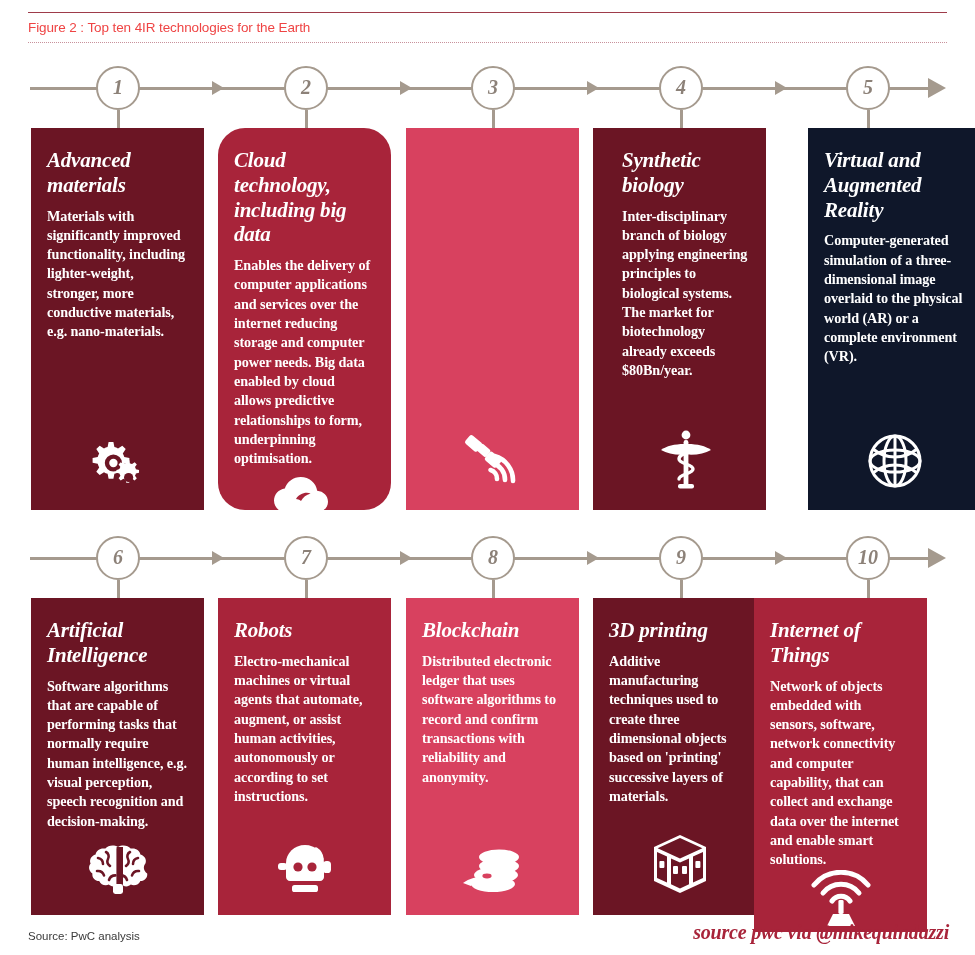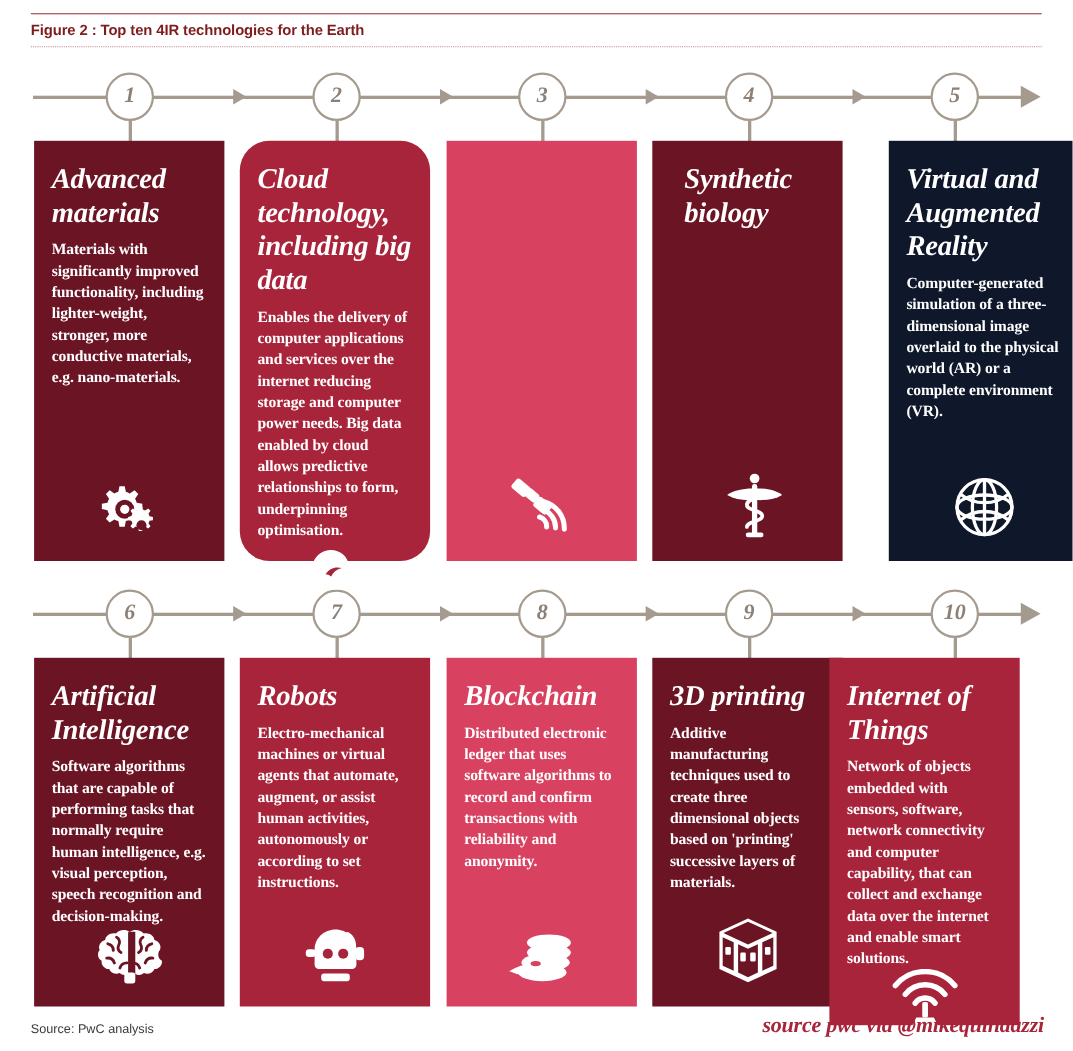--- a/index.html
+++ b/index.html
@@ -23,23 +23,23 @@
     width: 919px;
     height: 1px;
     background: #9E3B4A;
   }
   .fig-title {
     position: absolute;
     left: 28px;
     top: 20px;
     width: 900px;
     font-family: "Liberation Sans", sans-serif;
-    font-weight: bold;
+    font-weight: normal;
     font-size: 13.5px;
-    color: #7f1d1d;
+    color: #ef4444;
     letter-spacing: -0.1px;
     white-space: nowrap;
   }
   .dotted-rule {
     position: absolute;
     left: 28px;
     top: 42px;
     width: 919px;
     height: 0;
     border-top: 1.5px dotted #C8919B;
@@ -118,21 +118,21 @@
     box-sizing: border-box;
     padding: 20px 16px 14px 16px;
     color: #ffffff;
     display: flex;
     flex-direction: column;
   }
   .card-title {
     font-family: "Liberation Serif", "DejaVu Serif", serif;
     font-style: italic;
     font-weight: bold;
-    font-size: 26px;
+    font-size: 21px;
     line-height: 1.18;
     margin: 0 0 9px 0;
     letter-spacing: -0.2px;
   }
   .card-body {
     font-family: "Liberation Serif", "DejaVu Serif", serif;
     font-weight: bold;
     font-size: 14.2px;
     line-height: 1.36;
     margin: 0;
@@ -270,20 +270,21 @@
         <path d="M37 47a9 9 0 00-6.5-9"></path>
         <path d="M45 48a17 17 0 00-12.5-17"></path>
         <path d="M53 49a25 25 0 00-18.5-25"></path>
       </g>
     </svg>
   </div>
 </div>
 
 <div class="card" style="left:593px; top:128px; width:173px; height:382px; background:#6B1524;padding-left:29px;">
   <div class="card-title">Synthetic biology</div>
+  <div class="card-body">Inter-disciplinary branch of biology applying engineering principles to biological systems. The market for biotechnology already exceeds $80Bn/year.</div>
   <div class="card-icon">
     <svg width="54" height="62" viewBox="0 0 54 62" fill="#fff" stroke="#fff">
       <circle cx="27" cy="7" r="4.4" stroke="none"></circle>
       <rect x="24.6" y="12" width="4.8" height="46" rx="2.2" stroke="none"></rect>
       <path d="M25 16C16 16 7 18 2 22c6 3.6 14 5 23 4.6z" stroke="none"></path>
       <path d="M29 16c9 0 18 2 23 6-6 3.6-14 5-23 4.6z" stroke="none"></path>
       <g fill="none" stroke-width="3.4" stroke-linecap="round">
         <path d="M34 22c-6 3-14 4-14 9s14 5 14 10-14 5-14 10"></path>
       </g>
       <rect x="19" y="56" width="16" height="4.4" rx="2" stroke="none"></rect>

